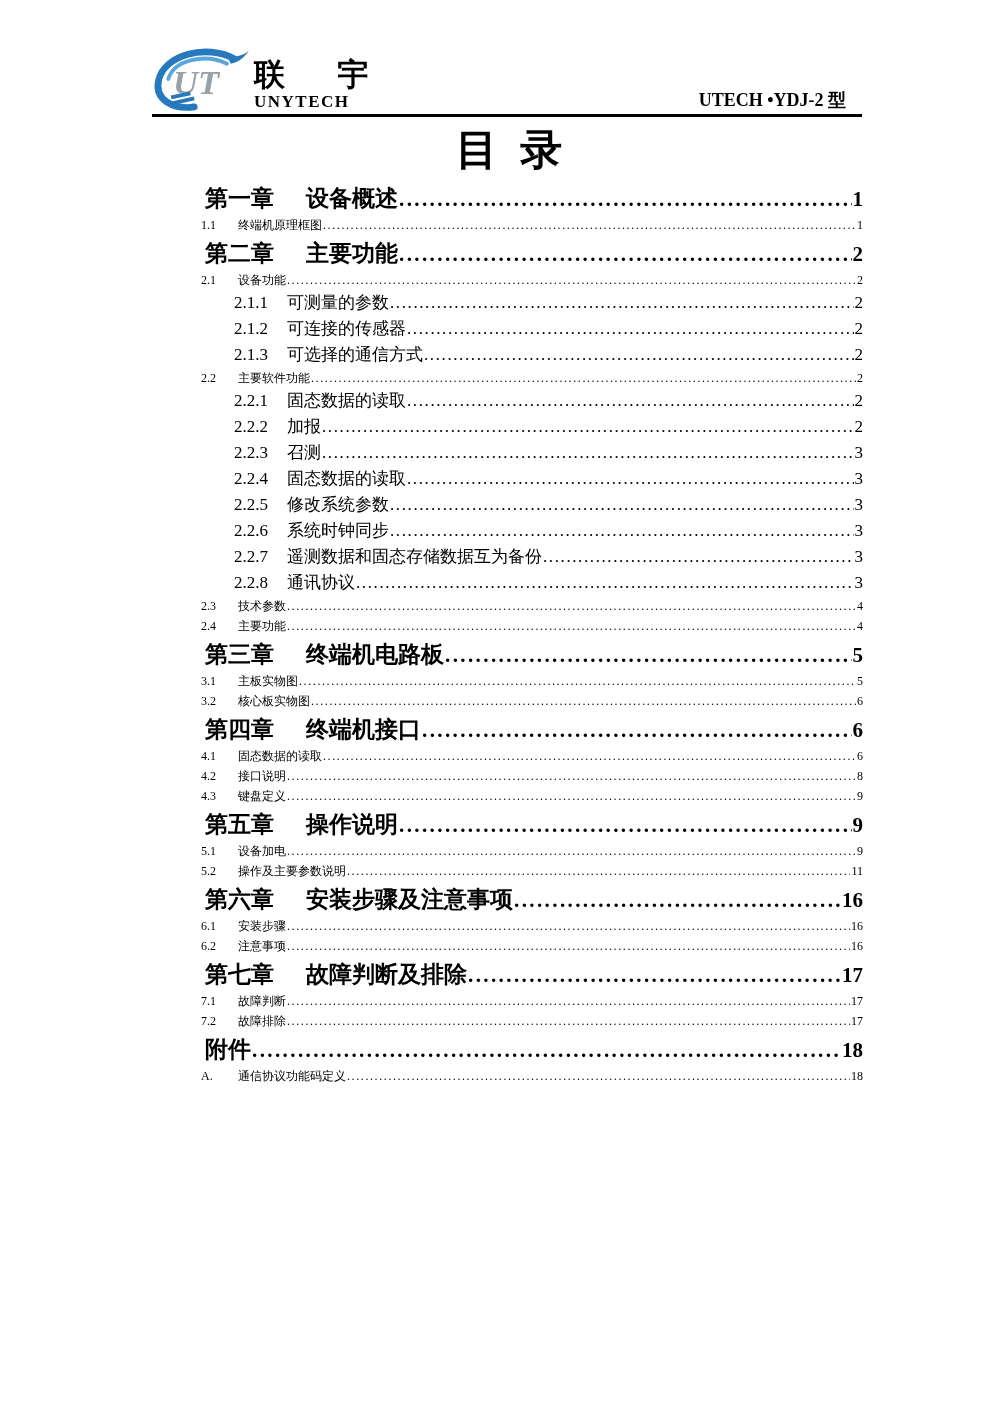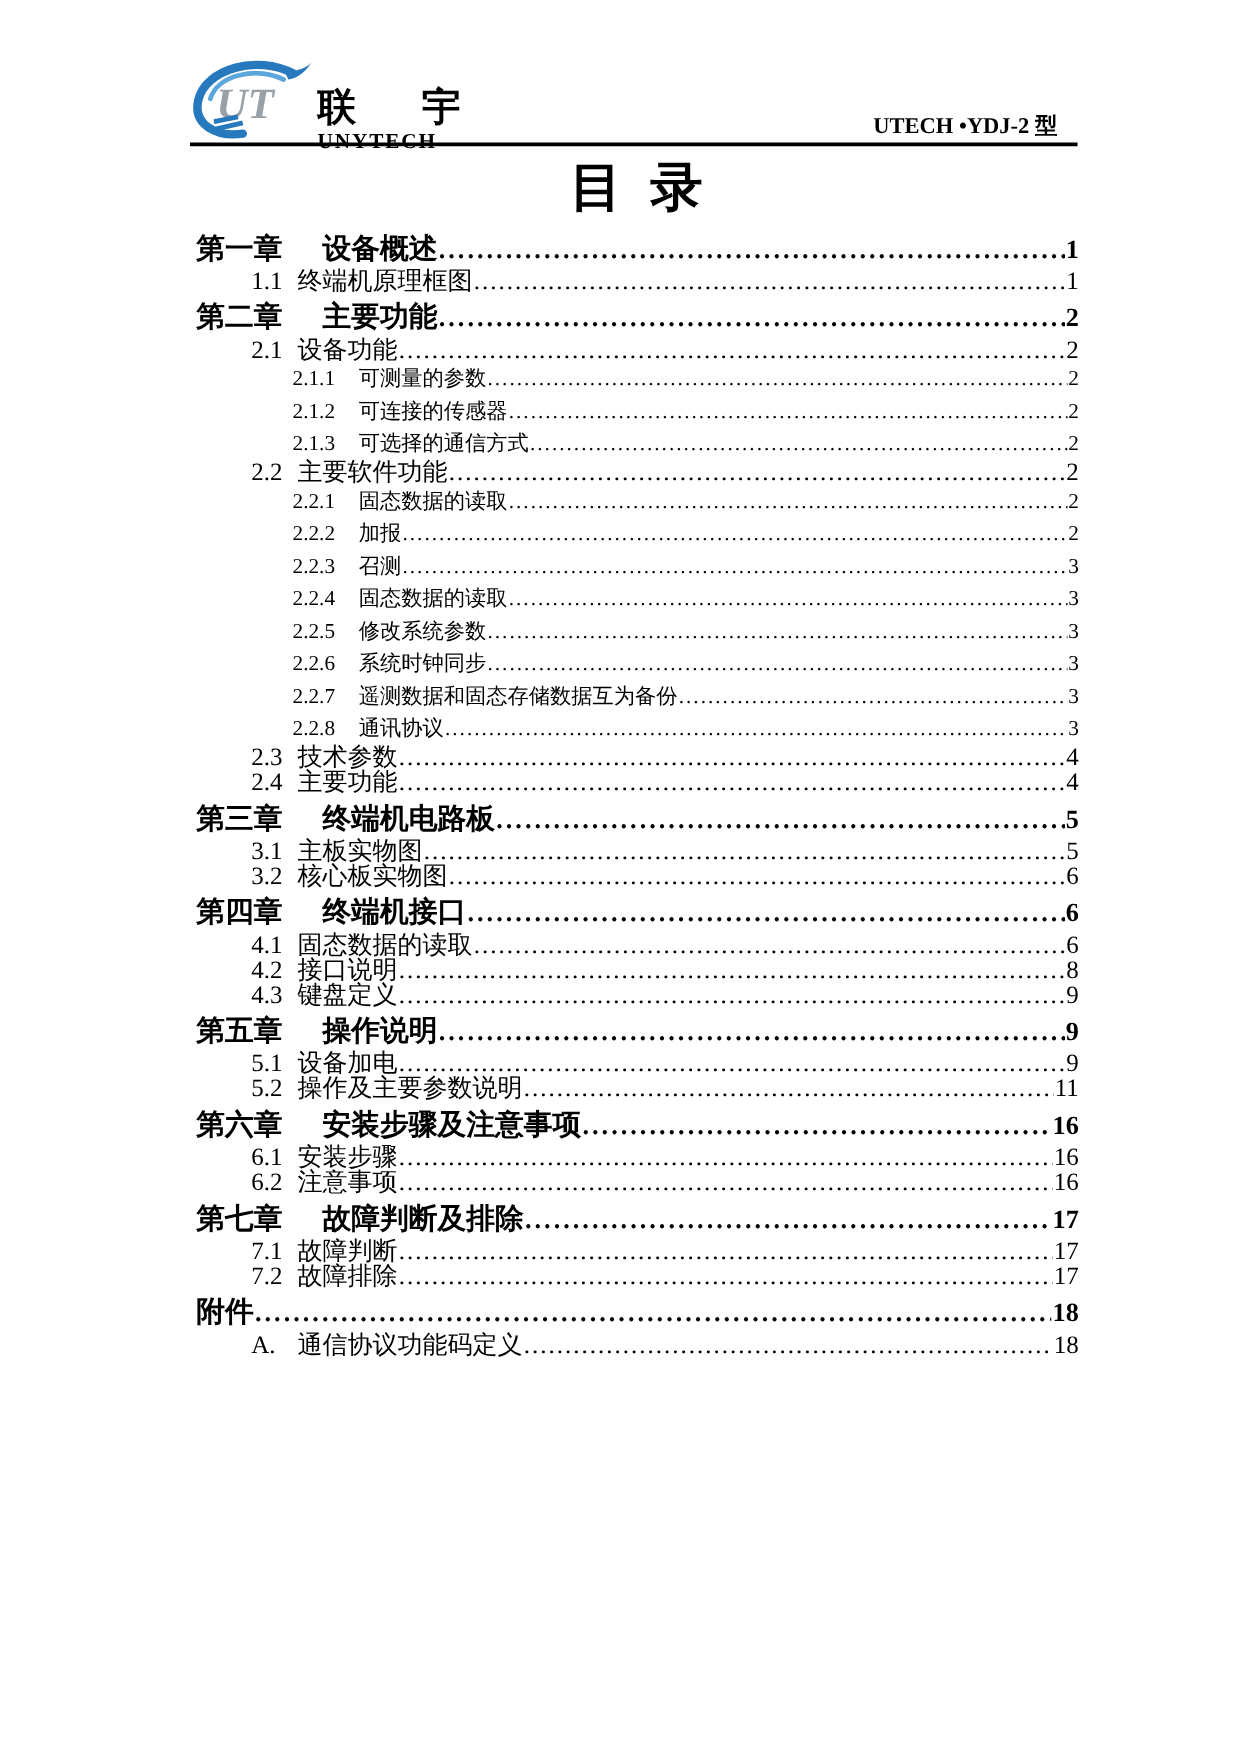--- a/index.html
+++ b/index.html
@@ -5,21 +5,21 @@
   html,body { margin:0; padding:0; background:#fff; }
   .page {
     position:relative; width:992px; height:1114px; background:#ffffff;
     font-family:"Liberation Serif","DejaVu Serif",serif; color:#000;
     overflow:hidden; margin:0 auto;
   }
 
   
   .logo { position:absolute; left:150px; top:46px; display:flex; align-items:flex-start; }
   .logo svg { display:block; }
-  .logo-text { margin-left:4px; margin-top:24px; }
+  .logo-text { margin-left:4px; margin-top:13px; }
   .logo-cn { font-family:"Liberation Sans","DejaVu Sans",sans-serif; font-weight:bold;
              font-size:31px; letter-spacing:22px; line-height:1; white-space:nowrap; }
   .logo-en { font-weight:bold; font-size:17px; letter-spacing:1.5px; margin-top:2px; }
   .header-code { position:absolute; right:146px; top:88px; font-weight:bold; font-size:18px; white-space:nowrap; }
   .header-rule { position:absolute; left:152px; top:114px; width:710px; height:3px; background:#000; }
 
   
   .doc-title { position:absolute; left:0; top:122px; width:100%; text-align:center;
                font-size:42px; font-weight:bold; letter-spacing:6px;margin-left:16px; }
 
@@ -29,25 +29,25 @@
   .row .num   { flex:0 0 auto; white-space:nowrap; }
   .row .label { flex:0 1 auto; white-space:nowrap; }
   .row .leader { flex:1 1 auto; overflow:hidden; white-space:nowrap; min-width:8px; margin:0 1px; }
   .row .leader::after {
     content:"........................................................................................................................................................................................................................................................................................................";
     letter-spacing:1.6px;
   }
   .row .pagenum { flex:0 0 auto; white-space:nowrap; text-align:right; }
 
   .lvl1 { font-size:23px; font-weight:bold; height:28px; line-height:28px; margin:5px 0 2px 0; }
-  .lvl1 .num { width:101px; }
+  .lvl1 .num { width:101px;margin-left:48px; }
   .lvl1 .leader::after { letter-spacing:2.4px; font-size:21px; }
   .lvl1 .pagenum { font-size:21px; }
 
-  .lvl2 { font-size:20px; height:20px; line-height:20px; padding-left:44px; }
+  .lvl2 { font-size:12px; height:20px; line-height:20px; padding-left:44px; }
   .lvl2 .num { width:37px; }
 
   .lvl3 { font-size:17px; height:26px; line-height:26px; padding-left:77px; }
   .lvl3 .num { width:53px; }
 
   .lvl1.attach .num { width:auto; }
 
   
   .footer { position:absolute; left:0; top:1303px; width:100%; text-align:left;
             font-size:17px; letter-spacing:4px; }

